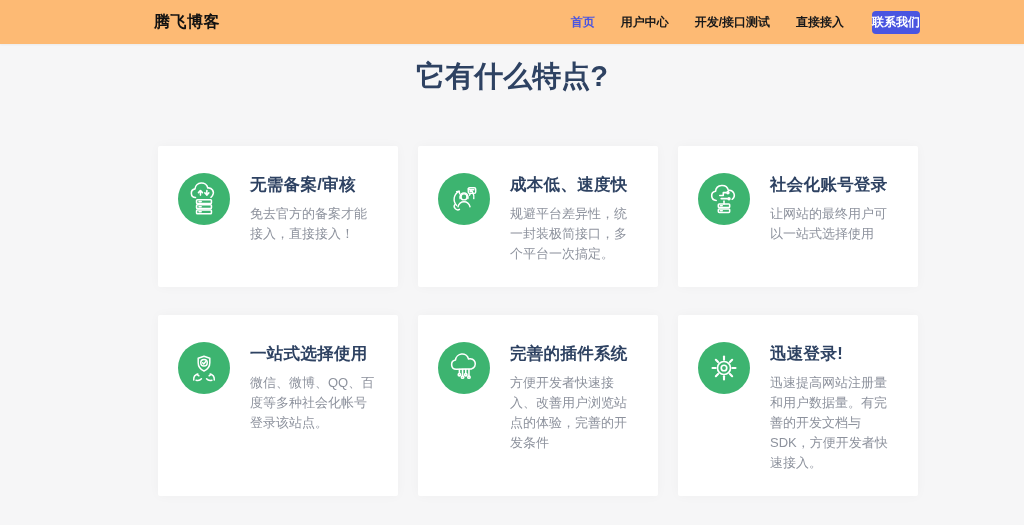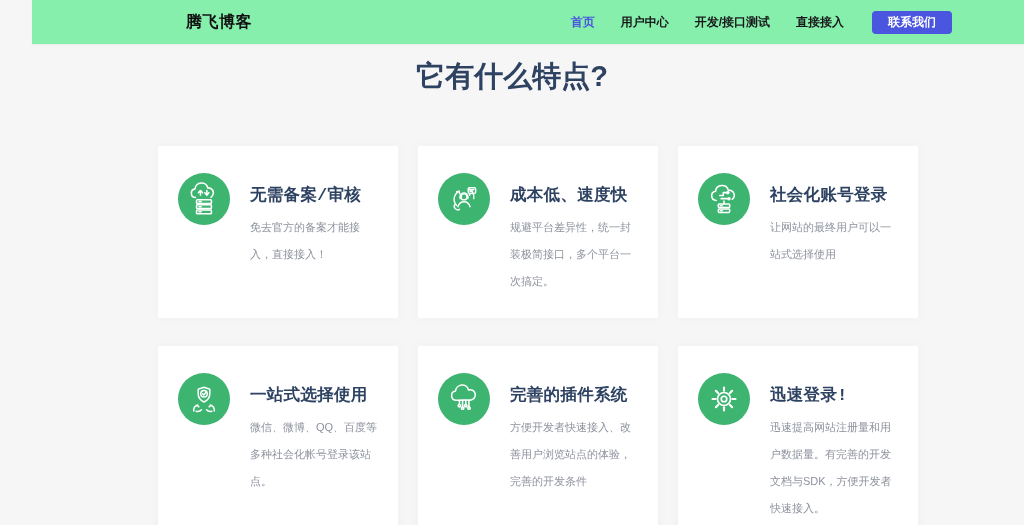--- a/index.html
+++ b/index.html
@@ -5,39 +5,39 @@
   * { margin:0; padding:0; box-sizing:border-box; }
   html,body { width:1024px; height:525px; }
   body {
     font-family:"Liberation Sans", sans-serif;
     background:#f6f6f7;
     overflow:hidden;
     color:#17181a;
   }
   
   .header {
-    height:44px; background:#86efac;
+    height:44px; background:#fdba74;
     box-shadow:0 1px 2px rgba(0,0,0,0.05);
-    position:relative; z-index:2;margin-left:32px;
+    position:relative; z-index:2;
   }
   .header-inner {
     width:766px; margin-left:154px; height:100%;
     display:flex; align-items:center;
   }
   .logo { font-size:16px; font-weight:bold; color:#111; letter-spacing:0.5px; cursor:pointer; }
   .nav { margin-left:auto; display:flex; align-items:center; gap:26px; }
   .nav-link {
     font-size:12px; font-weight:bold; color:#17181a;
     text-decoration:none; cursor:pointer; white-space:nowrap;
   }
   .nav-link.active { color:#4a55e0; }
   .cta-btn {
     margin-left:2px; background:#4a55e0; color:#ffffff;
     font-size:12px; font-weight:bold; font-family:inherit;
-    border:none; border-radius:4px; height:23px; padding:0 16px;
+    border:none; border-radius:4px; height:23px; padding:0 0;
     cursor:pointer; white-space:nowrap;
   }
   
   .section-title {
     margin-top:13px; text-align:center;
     font-size:29px; font-weight:bold; color:#2e4262;
   }
   .features {
     width:760px; margin:49px 0 0 158px;
     display:grid; grid-template-columns:repeat(3,240px);
@@ -52,24 +52,24 @@
   .icon-circle {
     width:52px; height:52px; border-radius:50%;
     background:#3db470; flex-shrink:0;
     display:flex; align-items:center; justify-content:center;
     margin-top:2px;
   }
   .icon-circle svg { display:block; }
   .card-text { flex:1; min-width:0; }
   .card-title {
     font-size:16.5px; font-weight:bold; color:#2e4262;
-    margin-top:13px; letter-spacing:0.3px;font-family:Liberation Mono, monospace;
+    margin-top:3px; letter-spacing:0.3px;
   }
   .card-desc {
-    margin-top:8px; font-size:11px; line-height:27px;
+    margin-top:8px; font-size:13px; line-height:20px;
     color:#8d929d;
   }
 </style>
 </head>
 <body>
 
 <header class="header">
   <div class="header-inner">
     <div class="logo">腾飞博客</div>
     <nav class="nav">

